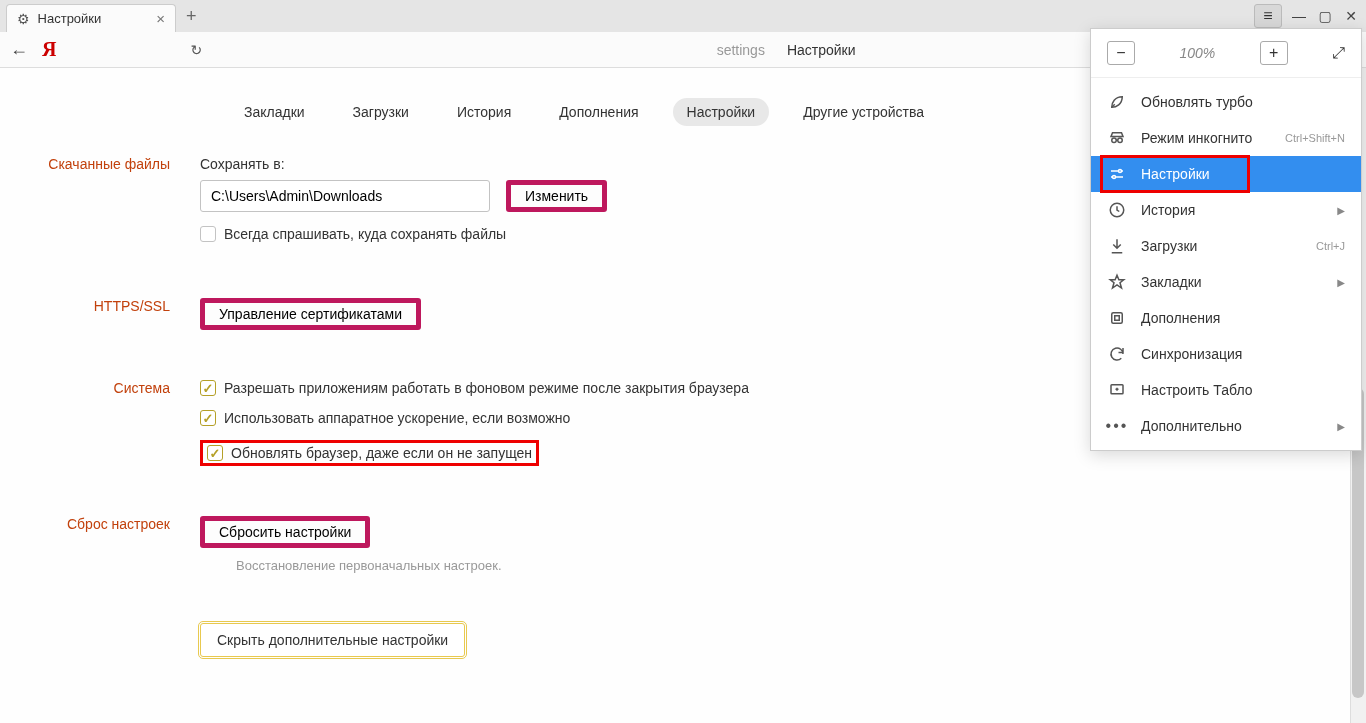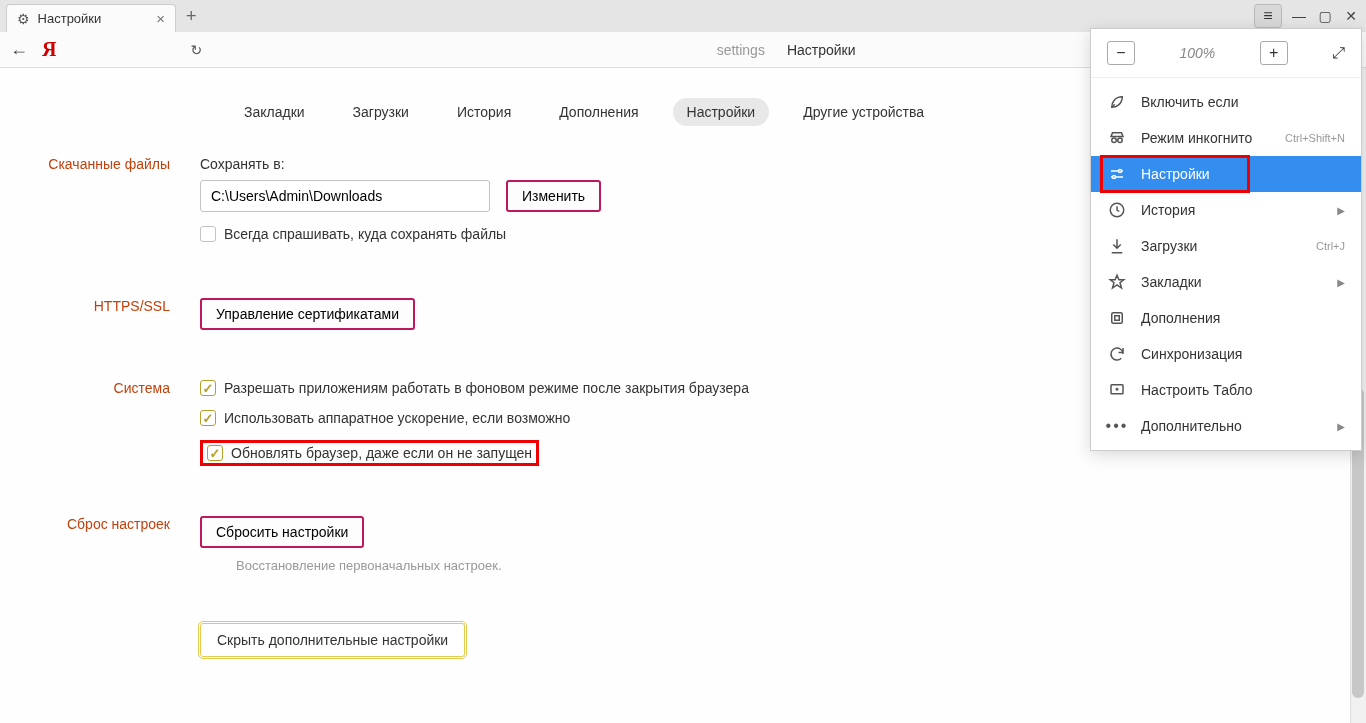--- a/index.html
+++ b/index.html
@@ -36,21 +36,21 @@
   .tabs-nav a { color: #333; text-decoration: none; font-size: 14px; padding: 6px 14px; border-radius: 14px; cursor: pointer; }
   .tabs-nav a.active { background: #e8e8e8; }
 
   .section { display: flex; margin-top: 30px; }
   .section-label { width: 200px; text-align: right; padding-right: 30px; font-size: 14px; color: #c2410c; }
   .section-body { flex: 1; max-width: 760px; }
 
   .save-label { font-size: 14px; margin-bottom: 8px; }
   .row { display: flex; align-items: center; gap: 16px; }
   .textfield { width: 290px; height: 32px; border: 1px solid #c3c3c3; border-radius: 3px; padding: 0 10px; font-size: 14px; background: #fff; }
-  .btn { height: 32px; padding: 0 14px; border: 2px solid #be185d; background: #fdfdfd; border-radius: 3px; font-size: 14px; cursor: pointer; }
+  .btn { height: 32px; padding: 0 14px; border: 5px solid #be185d; background: #fdfdfd; border-radius: 3px; font-size: 14px; cursor: pointer; }
 
   .cb-row { display: flex; align-items: center; gap: 8px; margin-top: 14px; }
   .cb { width: 16px; height: 16px; border: 1px solid #c3c3c3; border-radius: 3px; display: inline-flex; align-items: center; justify-content: center; background: #fff; cursor: pointer; flex-shrink: 0; }
   .cb.checked { background: #fff; border-color: #b5a028; }
   .cb.checked::after { content: "✓"; color: #b5a028; font-size: 13px; font-weight: bold; }
 
   .help-text { color: #999; font-size: 13px; margin-top: 10px; margin-left: 36px; }
 
   .hide-btn { display: inline-block; height: 34px; padding: 0 16px; border: 1px solid #e8c94f; background: #fff; border-radius: 3px; font-size: 14px; cursor: pointer; line-height: 32px; outline: 1px solid #e8c94f; outline-offset: 1px; }
 
@@ -203,21 +203,21 @@
     <span class="fs">⤢</span>
   </div>
   <div id="menu-items">
       <div class="menu-item">
         <span class="mi-icon">
           <svg width="18" height="18" viewBox="0 0 24 24" fill="none" stroke="currentColor" stroke-width="2">
             <path d="M5 19c0-6 4-14 14-14 0 10-8 14-14 14z"></path>
             <path d="M9 15l-4 4"></path>
           </svg>
         </span>
-        <span class="mi-label">Включить если</span>
+        <span class="mi-label">Обновлять турбо</span>
       </div>
       <div class="menu-item">
         <span class="mi-icon">
           <svg width="18" height="18" viewBox="0 0 24 24" fill="none" stroke="currentColor" stroke-width="2">
             <circle cx="8" cy="15" r="3"></circle>
             <circle cx="16" cy="15" r="3"></circle>
             <path d="M11 15h2M4 10h16l-2-5H6z"></path>
           </svg>
         </span>
         <span class="mi-label">Режим инкогнито</span>

